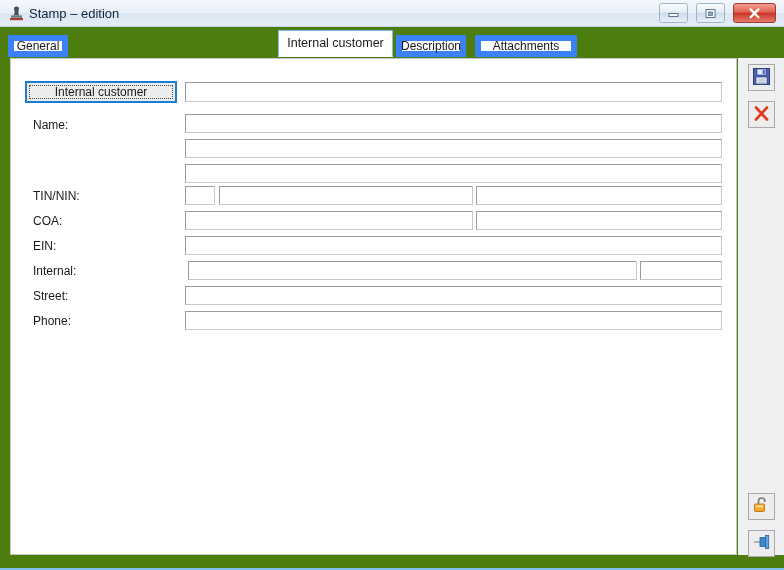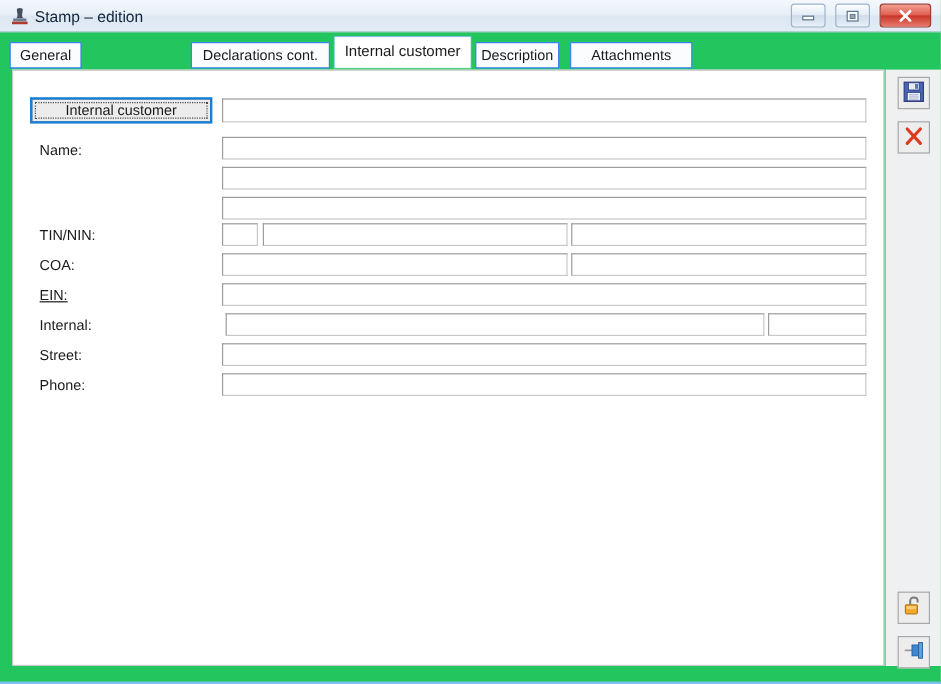--- a/index.html
+++ b/index.html
@@ -15,21 +15,21 @@
     color: #1a1a1a;
     overflow: hidden;
   }
 
   
   #window {
     position: absolute;
     left: 0; top: 0;
     width: 784px;
     height: 570px;
-    background: #22c55e;
+    background: #4d7c0f;
     border-bottom: 2px solid #7ec0ee;
     box-sizing: border-box;
   }
 
   
   #titlebar {
     position: absolute;
     left: 0; top: 0;
     width: 784px;
     height: 27px;
@@ -81,21 +81,21 @@
   
   #tabstrip {
     position: absolute;
     left: 0; top: 27px;
     width: 784px;
     height: 33px;
   }
   .tab {
     position: absolute;
     box-sizing: border-box;
-    border: 1px solid #3b82f6;
+    border: 6px solid #3b82f6;
     background: #fbfdff;
     color: #1a1a1a;
     font-size: 12px;
     line-height: 1;
     display: flex;
     align-items: center;
     justify-content: center;
     padding: 0 6px;
     white-space: nowrap;
     border-radius: 1px 1px 0 0;
@@ -233,23 +233,20 @@
           <path d="M3.6 2.4 L11.4 10.2 M11.4 2.4 L3.6 10.2" stroke="#ffffff" stroke-width="2.3" stroke-linecap="round"></path>
         </svg>
       </span>
     </div>
   </div>
 
   <div id="tabstrip">
     <div class="tab inactive" style="left:8px; width:60px;">
       <span>General</span>
     </div>
-    <div class="tab inactive" style="left:159px; width:116px;">
-      <span>Declarations cont.</span>
-    </div>
     <div class="tab active" style="left:278px; width:115px;">
       <span>Internal customer</span>
     </div>
     <div class="tab inactive" style="left:396px; width:70px;">
       <span>Description</span>
     </div>
     <div class="tab inactive" style="left:475px; width:102px;">
       <span>Attachments</span>
     </div>
   </div>
@@ -269,21 +266,21 @@
 
     <span class="form-label" style="left:22px; top:130px;">TIN/NIN:</span>
     <div class="field" style="left:174px; top:127px; width:30px;"></div>
     <div class="field" style="left:208px; top:127px; width:254px;"></div>
     <div class="field" style="left:465px; top:127px; width:246px;"></div>
 
     <span class="form-label" style="left:22px; top:155px;">COA:</span>
     <div class="field" style="left:174px; top:152px; width:288px;"></div>
     <div class="field" style="left:465px; top:152px; width:246px;"></div>
 
-    <span class="form-label" style="left:22px; top:180px;text-decoration:underline;">EIN:</span>
+    <span class="form-label" style="left:22px; top:180px;">EIN:</span>
     <div class="field" style="left:174px; top:177px; width:537px;"></div>
 
     <span class="form-label" style="left:22px; top:205px;">Internal:</span>
     <div class="field" style="left:177px; top:202px; width:449px;"></div>
     <div class="field" style="left:629px; top:202px; width:82px;"></div>
 
     <span class="form-label" style="left:22px; top:230px;">Street:</span>
     <div class="field" style="left:174px; top:227px; width:537px;"></div>
 
     <span class="form-label" style="left:22px; top:255px;">Phone:</span>

